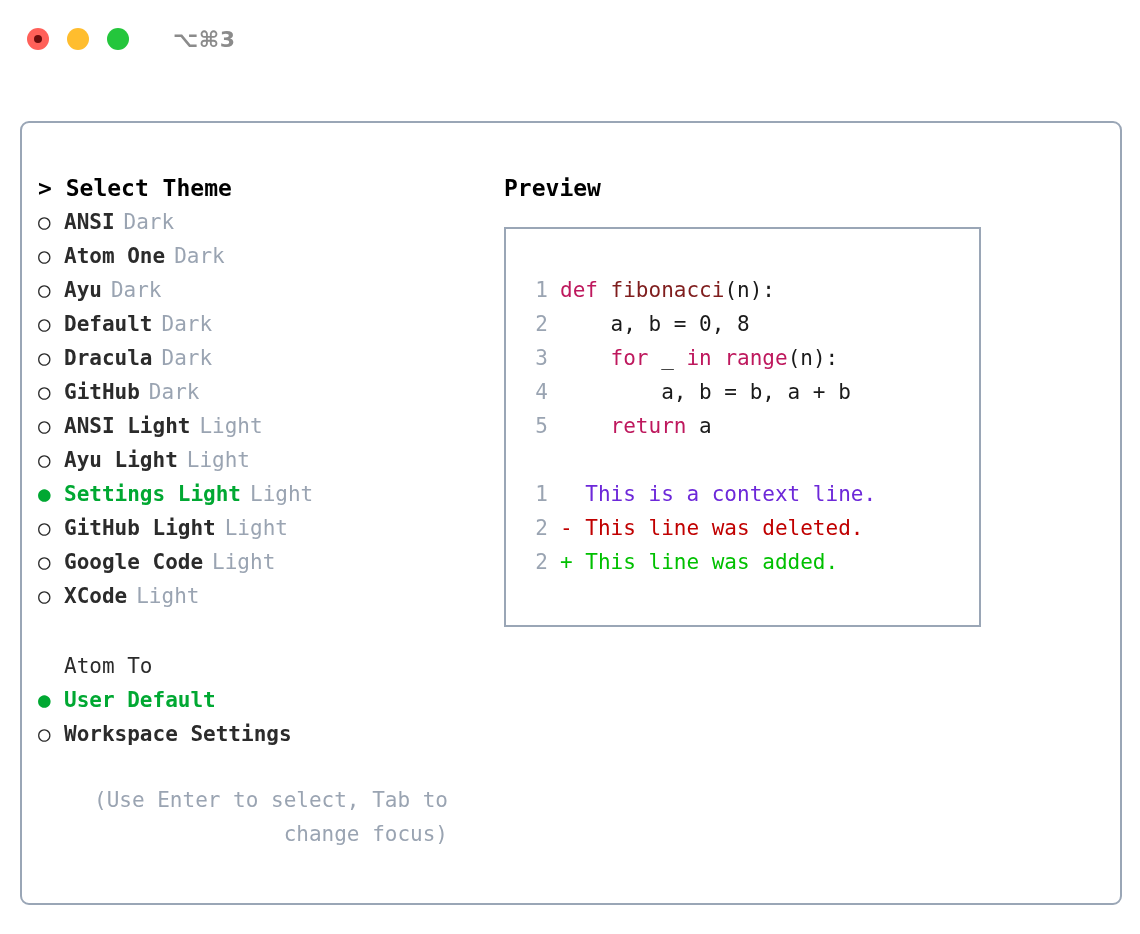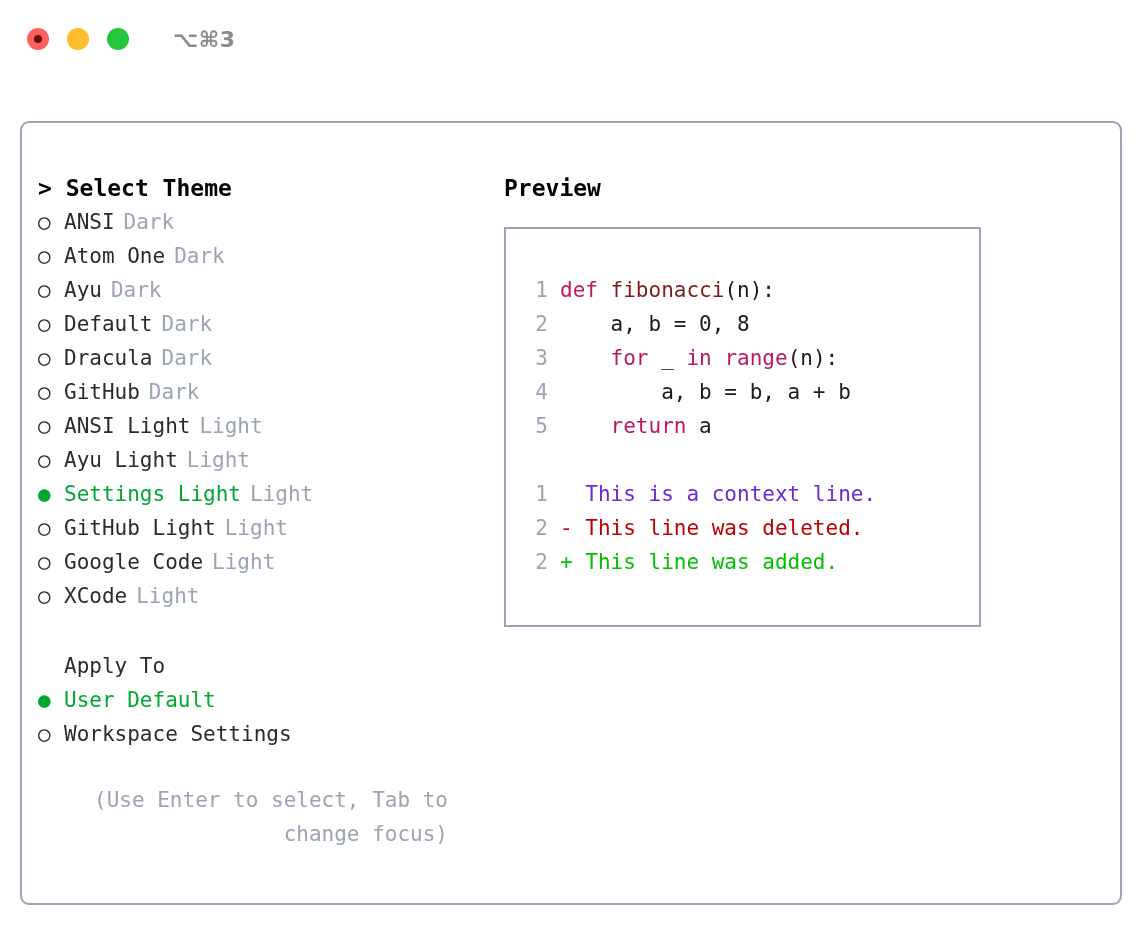--- a/index.html
+++ b/index.html
@@ -116,21 +116,21 @@
   .bullet {
     display: inline-block;
     width: 26px;
     flex: none;
     font-size: 21px;
     line-height: 34px;
     color: #2b2b2b;
   }
   .bullet.on { color: #00a832; }
 
-  .label      { color: #2b2b2b; }
+  .label      { color: #2b2b2b; font-weight: bold; }
   .label.sel  { color: #00a832; }
   .suffix     { color: #9aa4b2; margin-left: 9px; }
 
   .section-gap { height: 36px; }
 
   .sub-title {
     font-size: 21px;
     color: #2b2b2b;
     line-height: 34px;
     height: 34px;
@@ -227,21 +227,21 @@
             <div class="row"><span class="bullet">○</span><span class="label">ANSI Light</span><span class="suffix">Light</span></div>
             <div class="row"><span class="bullet">○</span><span class="label">Ayu Light</span><span class="suffix">Light</span></div>
             <div class="row"><span class="bullet on">●</span><span class="label sel">Settings Light</span><span class="suffix">Light</span></div>
             <div class="row"><span class="bullet">○</span><span class="label">GitHub Light</span><span class="suffix">Light</span></div>
             <div class="row"><span class="bullet">○</span><span class="label">Google Code</span><span class="suffix">Light</span></div>
             <div class="row"><span class="bullet">○</span><span class="label">XCode</span><span class="suffix">Light</span></div>
           </div>
 
         <div class="section-gap"></div>
 
-        <div class="sub-title">Apply To</div>
+        <div class="sub-title">Atom To</div>
 
         <div class="list" id="apply-list">
             <div class="row"><span class="bullet on">●</span><span class="label sel">User Default</span></div>
             <div class="row"><span class="bullet">○</span><span class="label">Workspace Settings</span></div>
           </div>
 
         <div id="hint">(Use Enter to select, Tab to change focus)</div>
       </div>
 
       <div id="right-pane">

